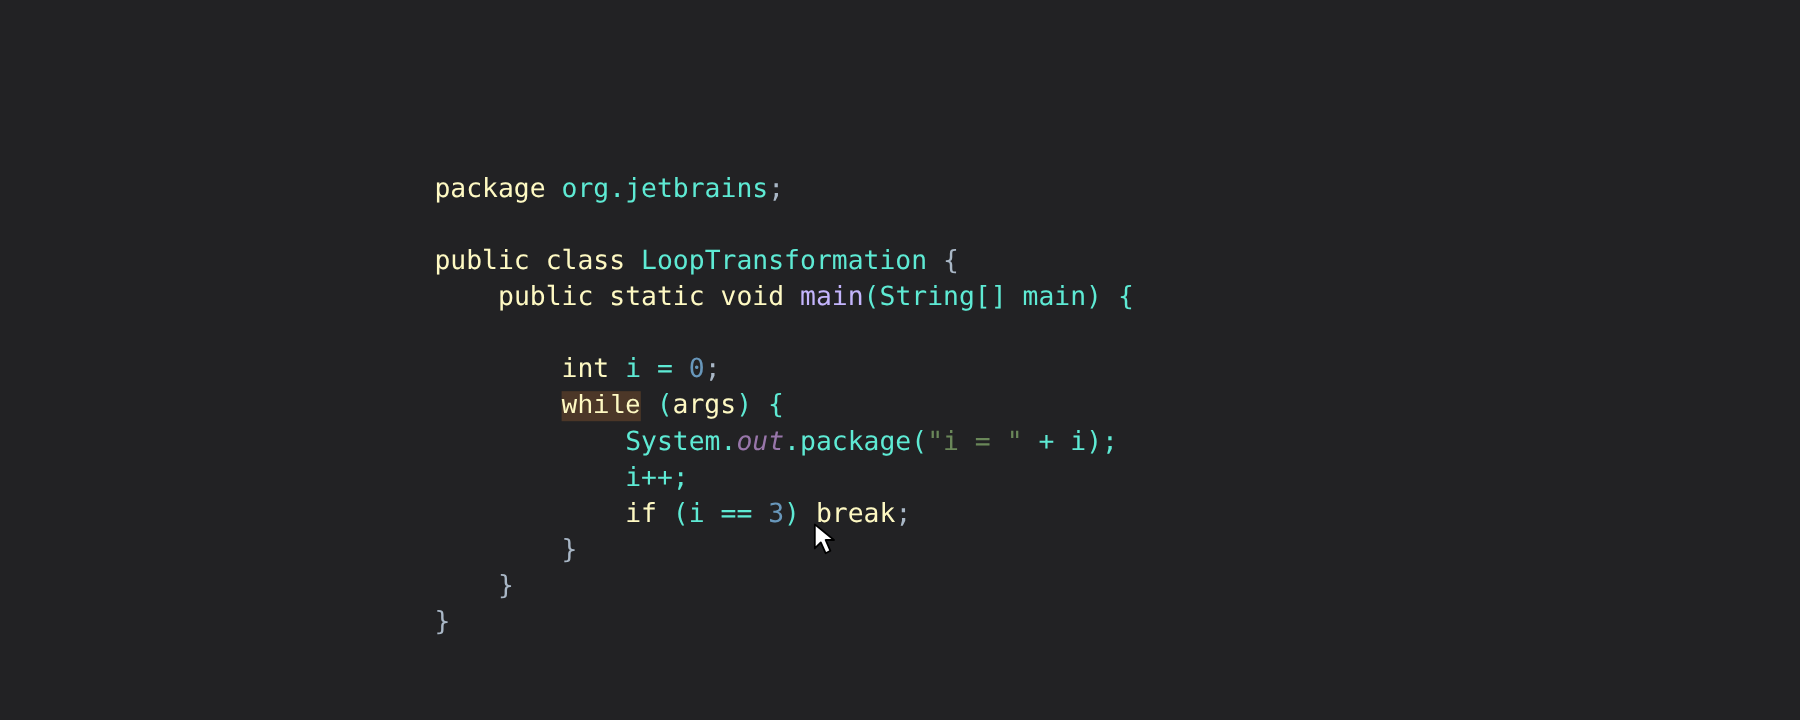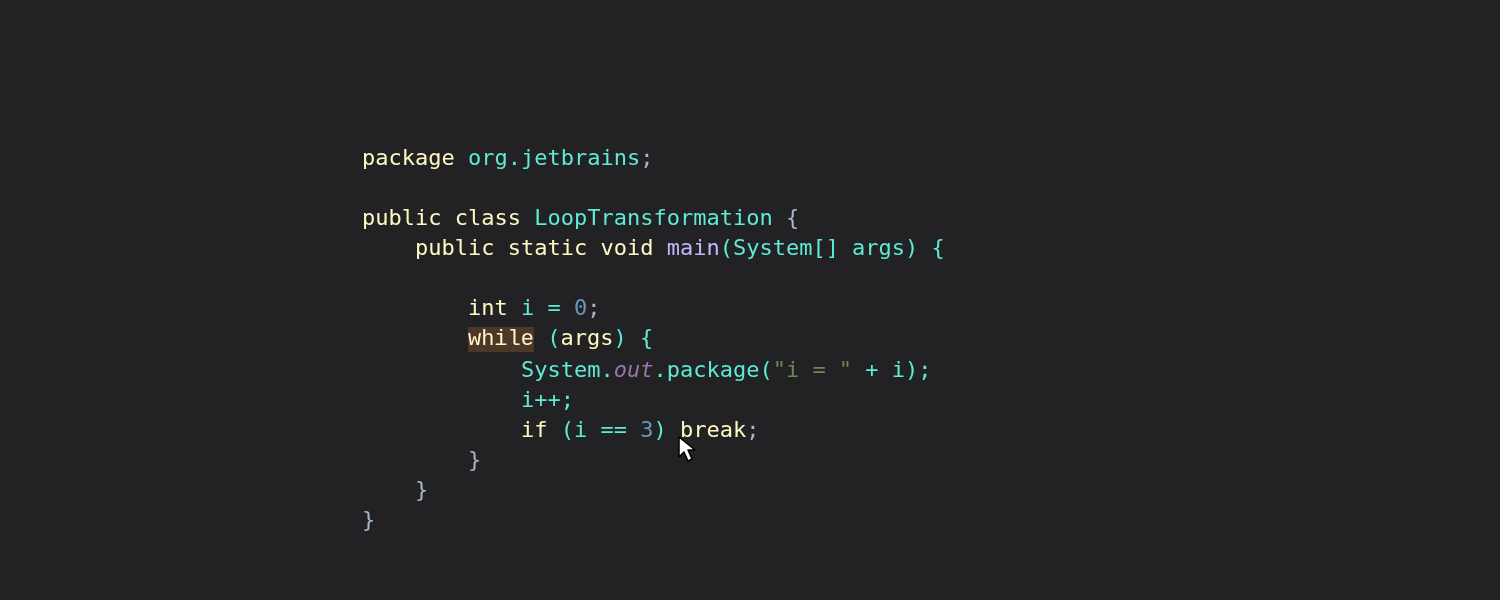--- a/index.html
+++ b/index.html
@@ -40,21 +40,21 @@
   }
   .cursor svg { display:block; }
 </style>
 </head>
 <body>
 
 <div class="editor">
 <span><span class="kw">package</span> <span class="ident">org.jetbrains</span><span class="punc">;</span></span>
 
 <span><span class="kw">public</span> <span class="kw">class</span> <span class="ident">LoopTransformation</span><span class="punc"> {</span></span>
-<span>    <span class="kw">public</span> <span class="kw">static</span> <span class="kw">void</span> <span class="fn">main</span><span class="ident">(System[] args) {</span></span>
+<span>    <span class="kw">public</span> <span class="kw">static</span> <span class="kw">void</span> <span class="fn">main</span><span class="ident">(String[] main) {</span></span>
 
 <span>        <span class="kw">int</span><span class="ident"> i = </span><span class="num">0</span><span class="punc">;</span></span>
 <span>        <span class="kw hl">while</span><span class="ident"> (</span><span class="kw">args</span><span class="ident">) {</span></span>
 <span>            <span class="ident">System.</span><span class="fld">out</span><span class="ident">.package(</span><span class="str">"i = "</span><span class="ident"> + i);</span></span>
 <span>            <span class="ident">i++;</span></span>
 <span>            <span class="kw">if</span><span class="ident"> (i == </span><span class="num">3</span><span class="ident">) </span><span class="kw">break</span><span class="punc">;</span></span>
 <span>        <span class="punc">}</span></span>
 <span>    <span class="punc">}</span></span>
 <span><span class="punc">}</span></span>
 </div>

